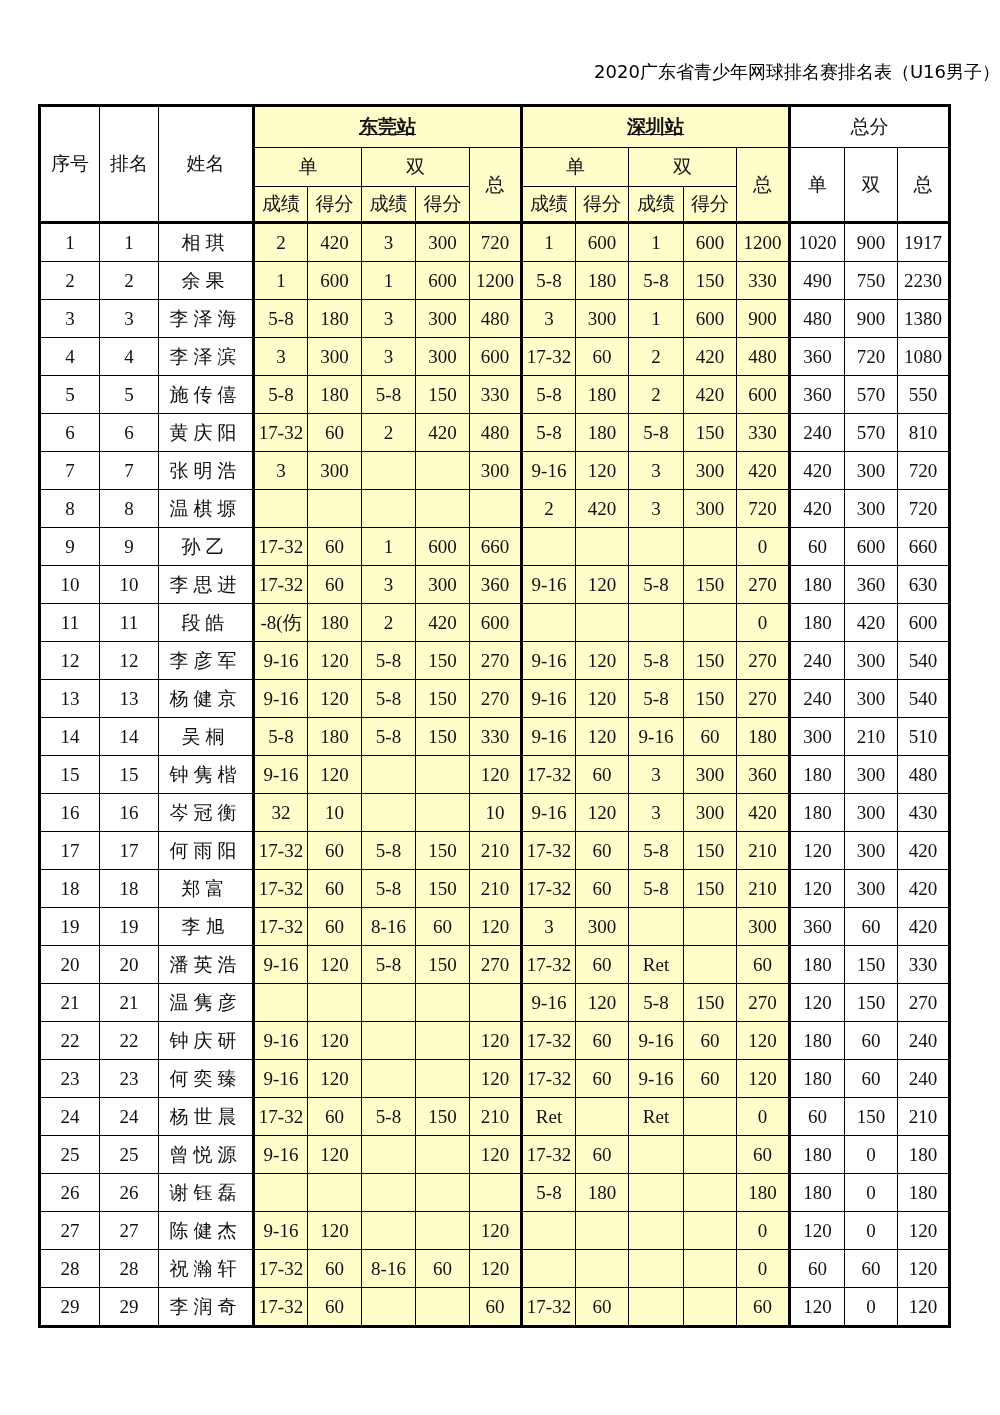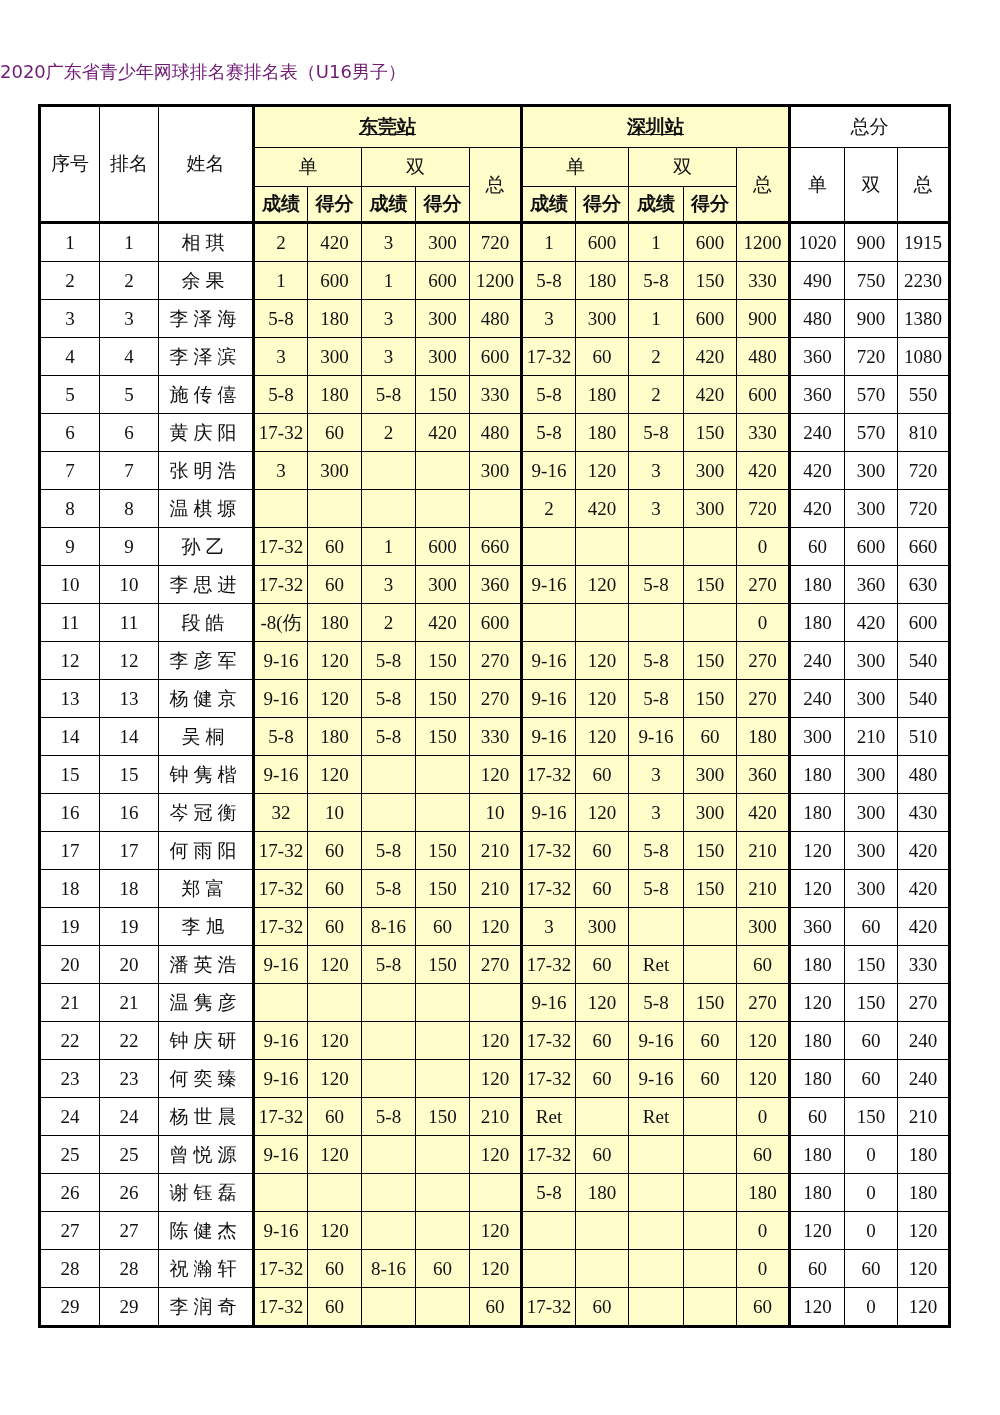--- a/index.html
+++ b/index.html
@@ -1,36 +1,36 @@
 <!DOCTYPE html>
 <html><head>
 <meta charset="utf-8">
 <style>
   html, body { margin:0; padding:0; }
   body {
     width:1000px; height:1415px; background:#ffffff; position:relative; overflow:hidden;
     font-family:"Liberation Serif","DejaVu Serif",serif; color:#111;
   }
   .title {
-    position:absolute; top:60px; left:0; width:1000px; text-align:left;
-    font-family:"DejaVu Sans","Liberation Sans",sans-serif; font-size:18px; color:#701a75;
+    position:absolute; top:60px; left:0; width:1000px; text-align:right;
+    font-family:"DejaVu Sans","Liberation Sans",sans-serif; font-size:18px; color:#000000;
   }
   table.rank {
     position:absolute; left:38px; top:104px; width:910px;
     border-collapse:collapse; table-layout:fixed; border:3px solid #000;
   }
   table.rank td {
     border:1.5px solid #000; padding:0; text-align:center; vertical-align:middle;
     font-size:19px; white-space:nowrap; overflow:hidden;
   }
   .y { background:#FFFDC9; }
   .tl { border-left:3px solid #000 !important; }
   tr.h1 td { height:40px; }
   tr.h2 td { height:38px; }
-  tr.h3 td { height:34px;font-weight:bold; }
+  tr.h3 td { height:34px; }
   .hd { font-size:20px; }
   .station { font-weight:bold; font-size:20px;text-decoration:underline; }
   tbody tr td { height:37px; }
   tbody tr:first-child td { border-top:3px solid #000; }
   .c-name { text-align:left; padding-left:6px; letter-spacing:5px; font-size:19px;margin-left:20px; }
   .res { font-size:17px; }
   .right { text-align:right; padding-right:6px; }
   .left { text-align:left; padding-left:4px; }
 </style>
 </head>
@@ -98,21 +98,21 @@
     <td class="y res">3</td>
     <td class="y">300</td>
     <td class="y right">720</td>
     <td class="y tl res">1</td>
     <td class="y">600</td>
     <td class="y res">1</td>
     <td class="y right">600</td>
     <td class="y left">1200</td>
     <td class="tl">1020</td>
     <td>900</td>
-    <td>1915</td>
+    <td>1917</td>
   </tr>
 
   <tr>
     <td>2</td>
     <td>2</td>
     <td class="c-name">余果</td>
     <td class="y tl res">1</td>
     <td class="y">600</td>
     <td class="y res">1</td>
     <td class="y">600</td>

